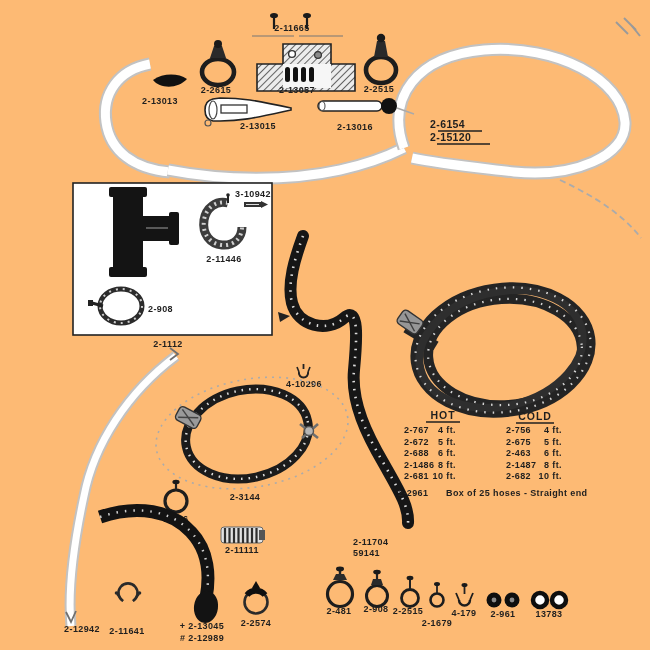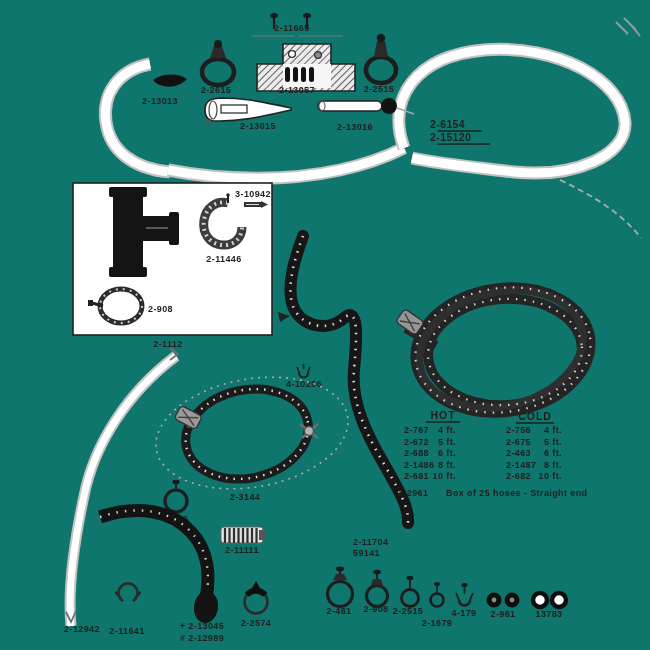--- a/index.html
+++ b/index.html
@@ -1,16 +1,16 @@
 <!DOCTYPE html>
 <html><head>
 <meta charset="utf-8">
 <style>
   html,body{margin:0;padding:0;background:#fff;}
-  .page{position:relative;width:650px;height:650px;background:#0f766e;overflow:hidden;
+  .page{position:relative;width:650px;height:650px;background:#fdba74;overflow:hidden;
         font-family:"Liberation Sans",sans-serif;}
   svg text{font-family:"Liberation Sans",sans-serif;font-weight:700;fill:#1f1f1f;
            letter-spacing:.4px;}
   text.lbl{font-size:9px;}
   text.big{font-size:10.5px;}
   text.hdr{font-size:10.5px;letter-spacing:1px;}
   text.row{font-size:9px;}
 </style>
 </head>
 <body>

